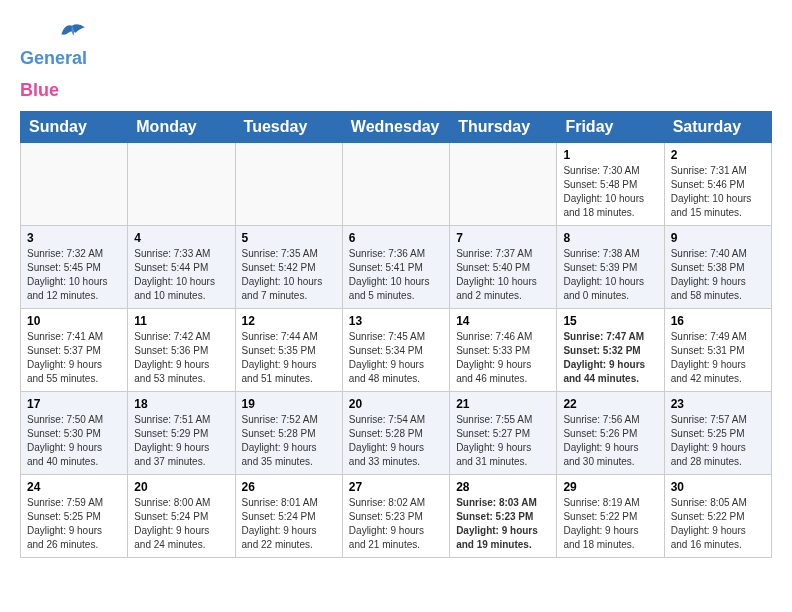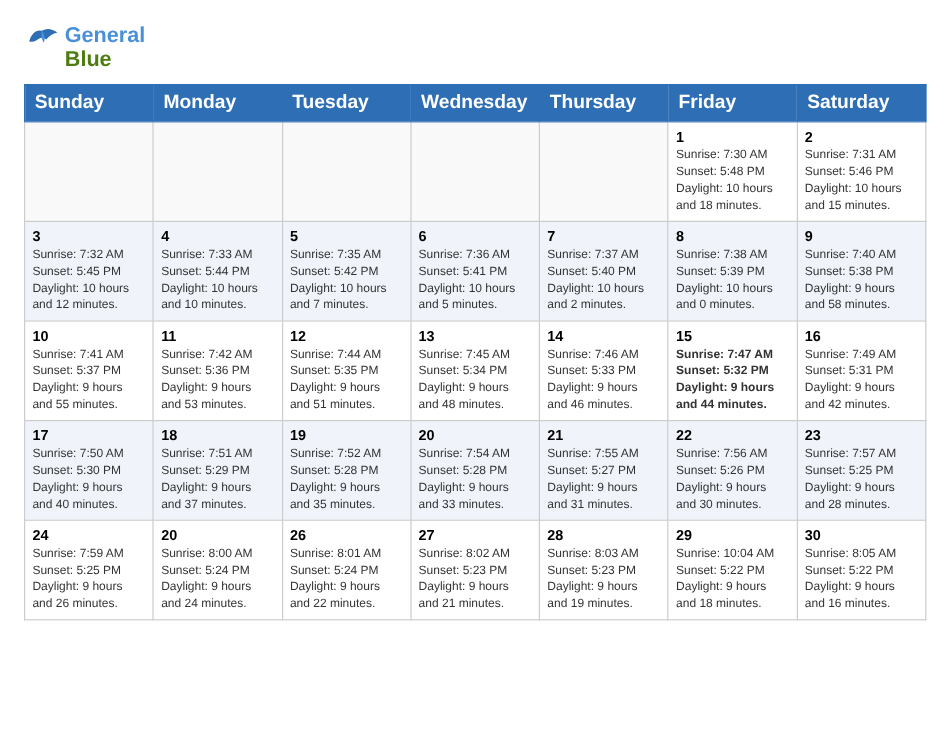--- a/index.html
+++ b/index.html
@@ -11,22 +11,23 @@
       padding: 20px;
     }
     .header-section {
       display: flex;
       justify-content: space-between;
       align-items: flex-start;
       margin-bottom: 10px;
     }
     .logo {
       display: flex;
-      align-items: flex-start;
+      align-items: flex-end;
       gap: 4px;
+      flex-direction: column;
     }
     .logo-text {
       font-size: 18px;
       font-weight: bold;
       color: #333;
       line-height: 1.1;
     }
     .logo-text span {
       color: #4a90d9;
     }
@@ -93,21 +94,21 @@
 <body>
 
 <div class="header-section">
   <div class="logo">
     <svg class="logo-bird" viewBox="0 0 40 35" xmlns="http://www.w3.org/2000/svg">
       <path d="M5,20 Q10,5 20,8 Q28,3 38,10 Q30,12 25,18 Q20,14 15,18 Q10,22 5,20Z" fill="#2e6eb5"></path>
       <path d="M20,8 Q25,15 22,22 Q18,15 20,8Z" fill="#4a90d9"></path>
     </svg>
     <div>
       <div class="logo-text"><span>General</span></div>
-      <div class="logo-text" style="color:#4d7c0f;">Blue</div>
+      <div class="logo-text" style="color:#ec4899;margin-top:12px;">Blue</div>
     </div>
   </div>
   <div class="title-block">
     <div class="month-title"></div>
     <div class="location-subtitle"></div>
   </div>
 </div>
 
 <table class="calendar-table">
   <thead>
@@ -293,27 +294,27 @@
 Daylight: 9 hours and 22 minutes.</div>
         </td>
         <td>
           <div class="day-number">27</div>
           <div class="day-info" style="white-space: pre-line;">Sunrise: 8:02 AM
 Sunset: 5:23 PM
 Daylight: 9 hours and 21 minutes.</div>
         </td>
         <td>
           <div class="day-number">28</div>
-          <div class="day-info" style="white-space: pre-line;">Sunrise: 8:03 AM
+          <div class="day-info" style="white-space: pre-line; font-weight: bold;">Sunrise: 8:03 AM
 Sunset: 5:23 PM
 Daylight: 9 hours and 19 minutes.</div>
         </td>
         <td>
           <div class="day-number">29</div>
-          <div class="day-info" style="white-space: pre-line;">Sunrise: 10:04 AM
+          <div class="day-info" style="white-space: pre-line;">Sunrise: 8:19 AM
 Sunset: 5:22 PM
 Daylight: 9 hours and 18 minutes.</div>
         </td>
         <td>
           <div class="day-number">30</div>
           <div class="day-info" style="white-space: pre-line;">Sunrise: 8:05 AM
 Sunset: 5:22 PM
 Daylight: 9 hours and 16 minutes.</div>
         </td>
       </tr>

